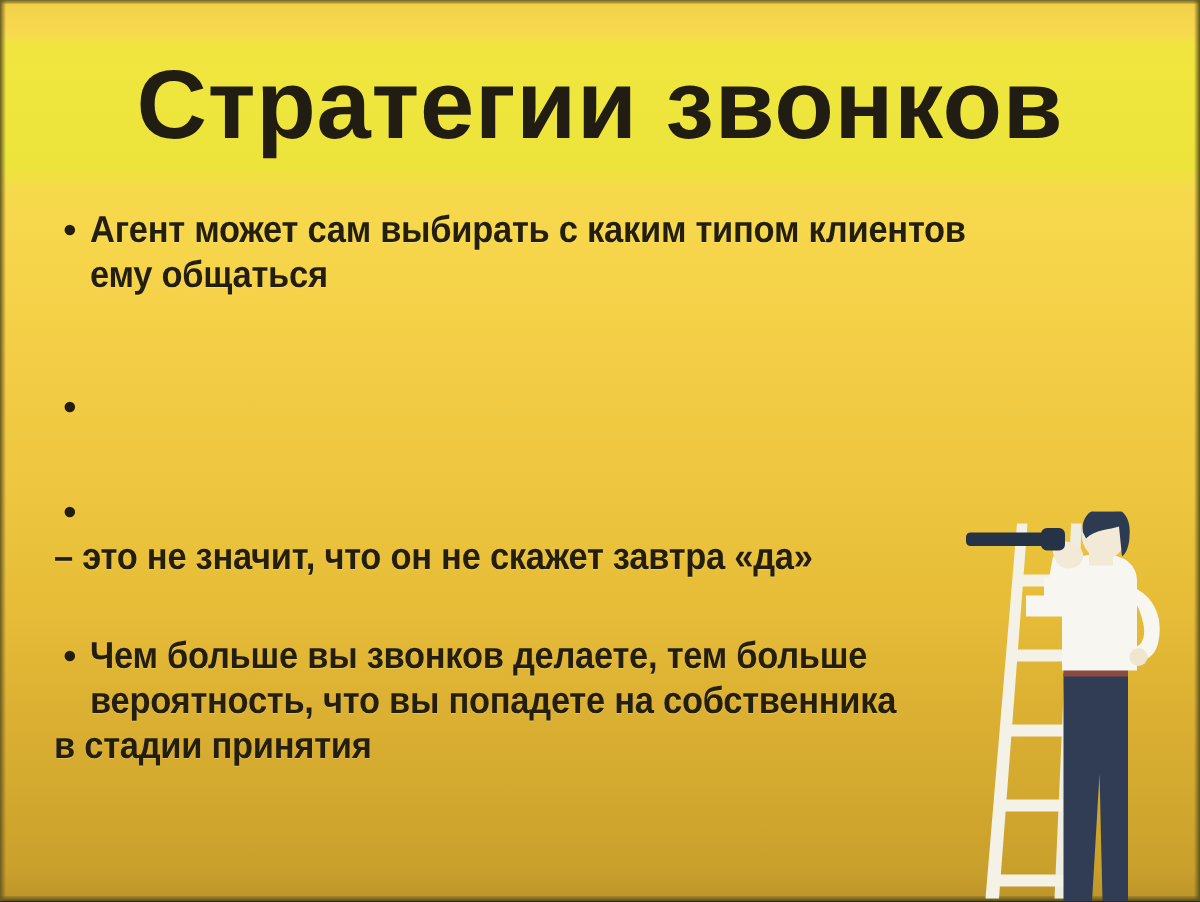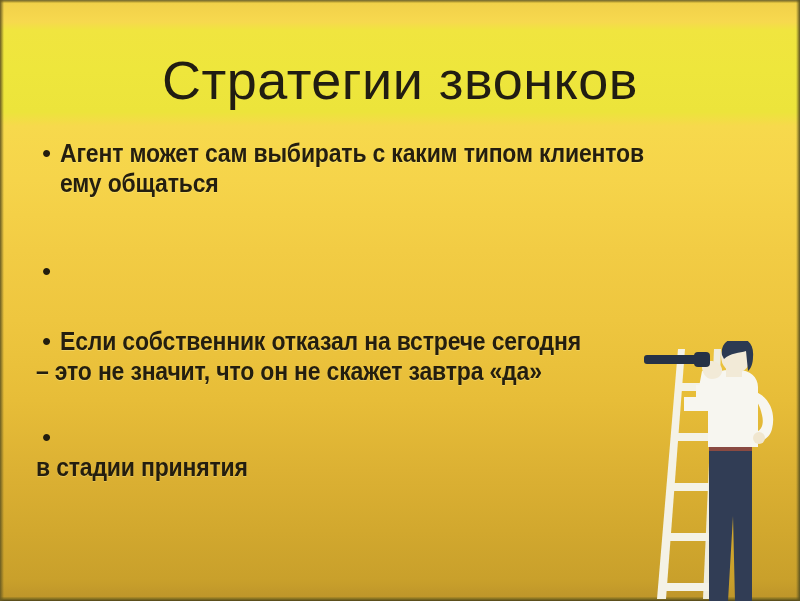--- a/index.html
+++ b/index.html
@@ -56,27 +56,26 @@
   .frame-edge-right  { top: 0;    right: 0; width: 4px;  height: 601px;
                        background: linear-gradient(to left, #5d5420, rgba(93,84,32,0)); }
 
   
   .title {
     position: absolute;
     top: 36px;
     left: 0;
     width: 800px;
     text-align: center;
-    font-size: 54px;
-    font-weight: 400;
+    font-size: 65px;
+    font-weight: 700;
     letter-spacing: 0.5px;
     color: #211d12;
     line-height: 1.05;
     white-space: nowrap;
-    margin-top: 16px;
   }
 
   
   .body-block {
     position: absolute;
     top: 138px;
     left: 36px;
     width: 700px;
     color: #2a2210;
   }
@@ -159,30 +158,31 @@
     <div class="gap-a"></div>
 
     <div class="bullet-row">
       <div class="bullet-mark">•</div>
     </div>
 
     <div class="gap-b"></div>
 
     <div class="bullet-row">
       <div class="bullet-mark">•</div>
+    </div>
+    <div class="cont-text">– это не значит, что он не скажет завтра «да»</div>
+
+    <div class="gap-c"></div>
+
+    <div class="bullet-row">
+      <div class="bullet-mark">•</div>
       <div>
-        <div class="bullet-text">Если собственник отказал на встрече сегодня</div>
+        <div class="bullet-text">Чем больше вы звонков делаете, тем больше</div>
+        <div class="bullet-text">вероятность, что вы попадете на собственника</div>
       </div>
-    </div>
-    <div class="cont-text">– это не значит, что он не скажет завтра «да»</div>
-
-    <div class="gap-c"></div>
-
-    <div class="bullet-row">
-      <div class="bullet-mark">•</div>
     </div>
     <div class="cont-text">в стадии принятия</div>
 
   </div>
 
   <svg class="illustration" viewBox="0 0 160 260">
 
     <g>
 
       <polygon points="38,8 45,8 26,258 17,258" fill="#f4f2e6"></polygon>

